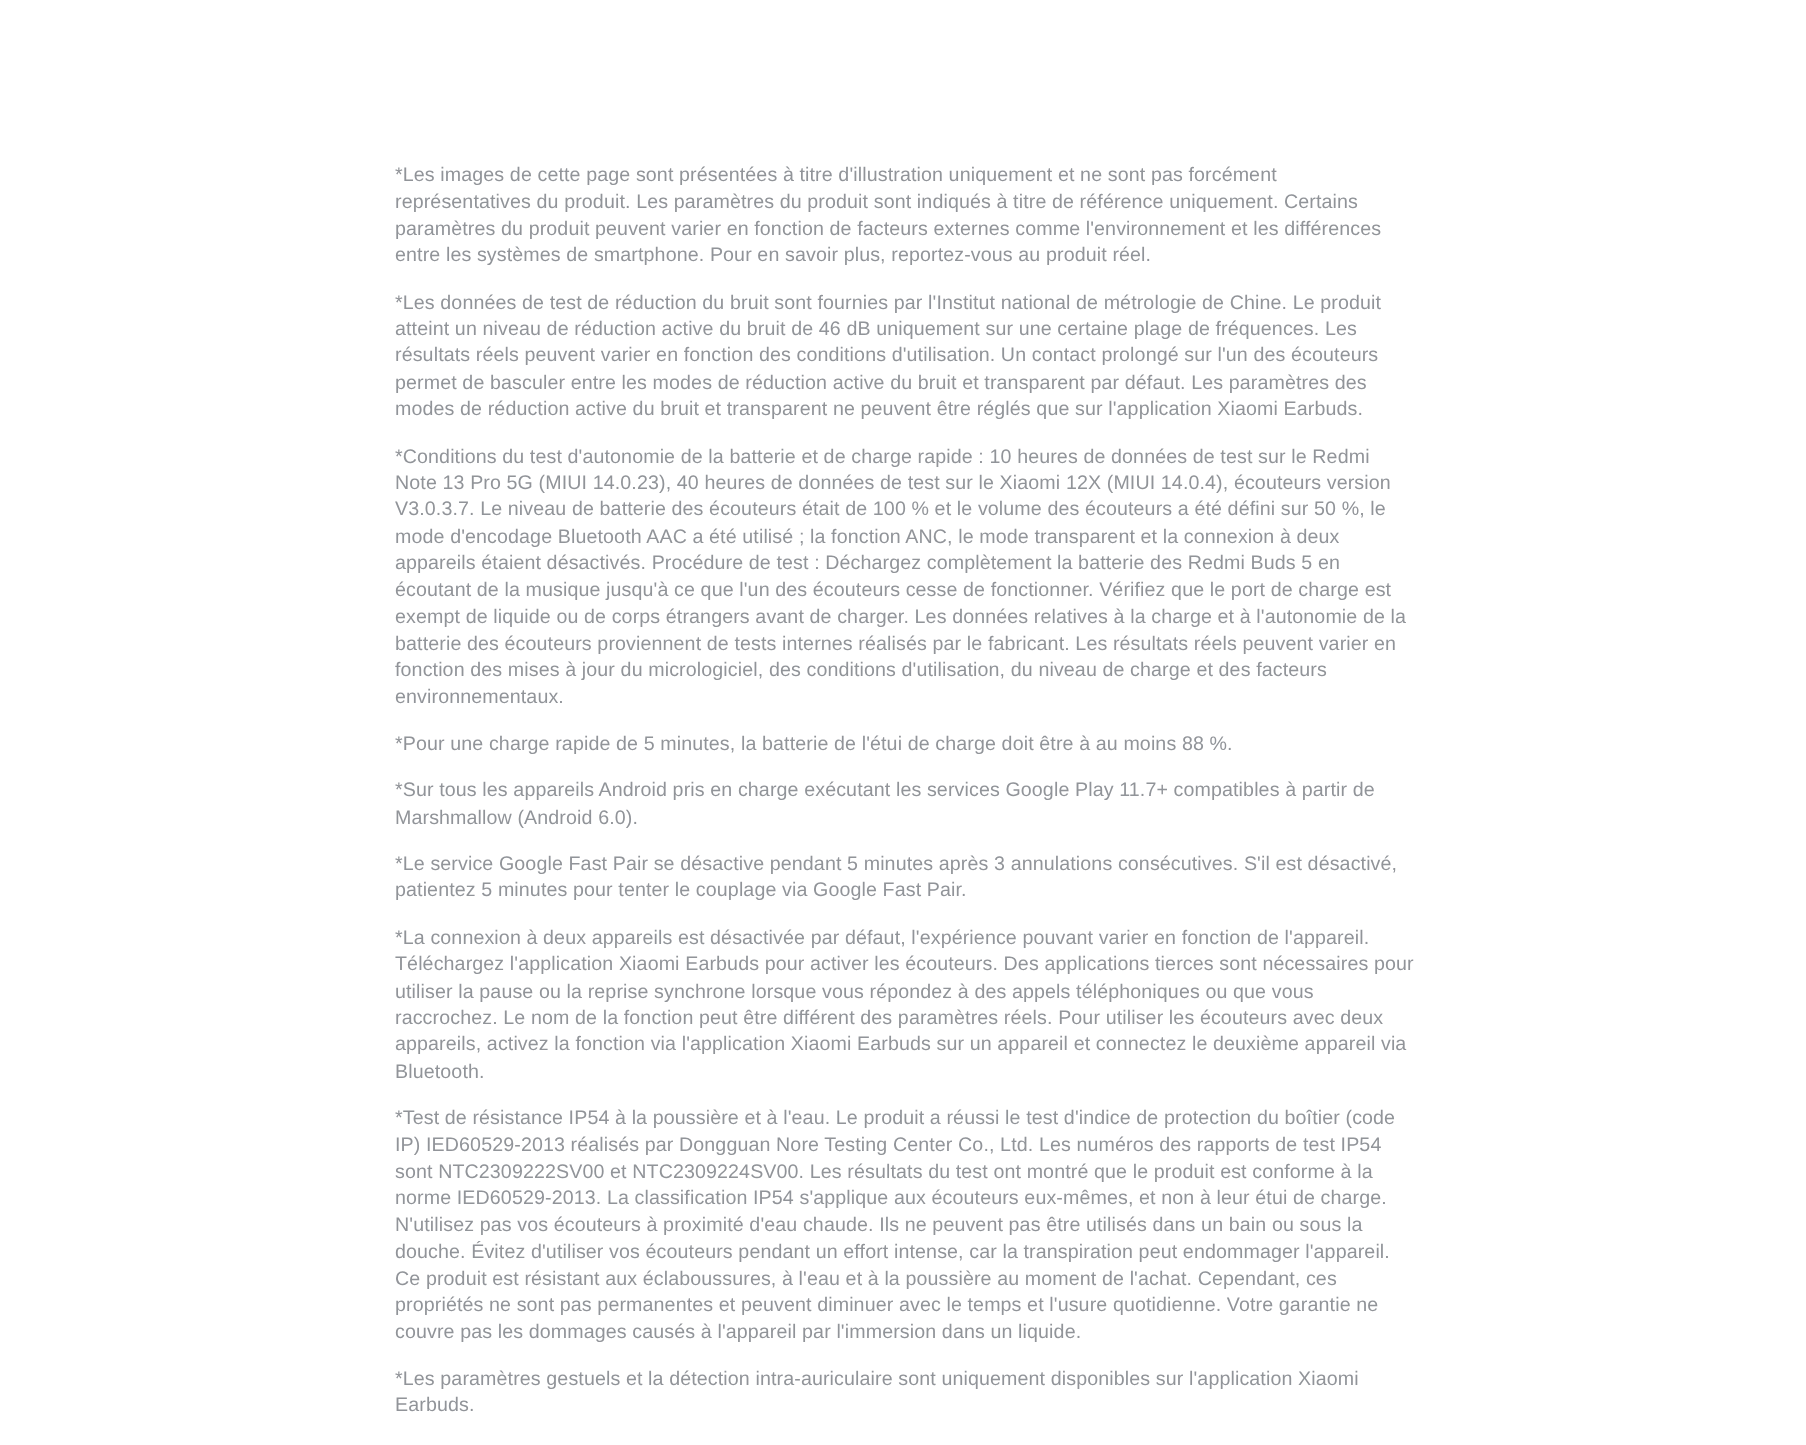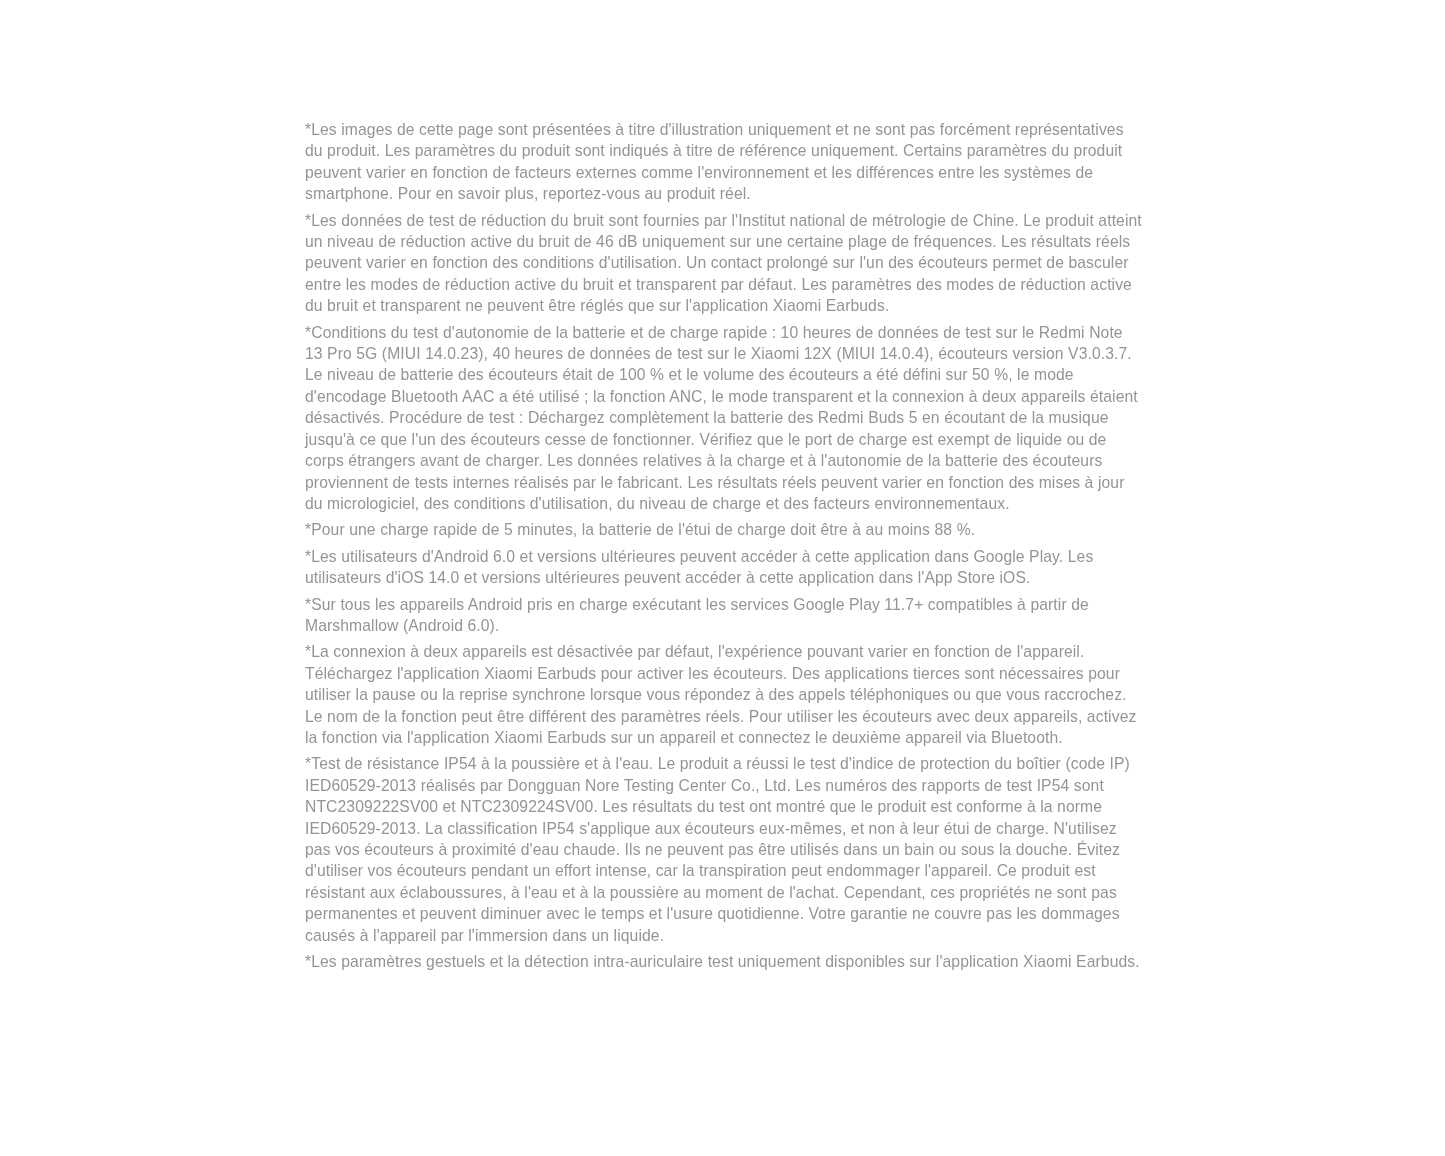--- a/index.html
+++ b/index.html
@@ -16,30 +16,30 @@
     top: 114px;
     width: 848px;
     font-family: "Liberation Sans", "DejaVu Sans", sans-serif;
     font-size: 15.7px;
     line-height: 21.4px;
     color: #919499;
     text-align: left;
     letter-spacing: 0.1px;
   }
   .disclaimer-block p {
-    margin: 5px;
+    margin: 16px;
     padding: 0;
   }
 </style>
 </head>
 <body>
 
 <div class="disclaimer-block">
   <p>*Les images de cette page sont présentées à titre d'illustration uniquement et ne sont pas forcément représentatives du produit. Les paramètres du produit sont indiqués à titre de référence uniquement. Certains paramètres du produit peuvent varier en fonction de facteurs externes comme l'environnement et les différences entre les systèmes de smartphone. Pour en savoir plus, reportez-vous au produit réel.</p>
   <p>*Les données de test de réduction du bruit sont fournies par l'Institut national de métrologie de Chine. Le produit atteint un niveau de réduction active du bruit de 46 dB uniquement sur une certaine plage de fréquences. Les résultats réels peuvent varier en fonction des conditions d'utilisation. Un contact prolongé sur l'un des écouteurs permet de basculer entre les modes de réduction active du bruit et transparent par défaut. Les paramètres des modes de réduction active du bruit et transparent ne peuvent être réglés que sur l'application Xiaomi Earbuds.</p>
   <p>*Conditions du test d'autonomie de la batterie et de charge rapide : 10 heures de données de test sur le Redmi Note 13 Pro 5G (MIUI 14.0.23), 40 heures de données de test sur le Xiaomi 12X (MIUI 14.0.4), écouteurs version V3.0.3.7. Le niveau de batterie des écouteurs était de 100 % et le volume des écouteurs a été défini sur 50 %, le mode d'encodage Bluetooth AAC a été utilisé ; la fonction ANC, le mode transparent et la connexion à deux appareils étaient désactivés. Procédure de test : Déchargez complètement la batterie des Redmi Buds 5 en écoutant de la musique jusqu'à ce que l'un des écouteurs cesse de fonctionner. Vérifiez que le port de charge est exempt de liquide ou de corps étrangers avant de charger. Les données relatives à la charge et à l'autonomie de la batterie des écouteurs proviennent de tests internes réalisés par le fabricant. Les résultats réels peuvent varier en fonction des mises à jour du micrologiciel, des conditions d'utilisation, du niveau de charge et des facteurs environnementaux.</p>
   <p>*Pour une charge rapide de 5 minutes, la batterie de l'étui de charge doit être à au moins 88 %.</p>
-  <p>*Les utilisateurs d'Android 6.0 et versions ultérieures peuvent accéder à cette application dans Google Play. Les utilisateurs d'iOS 14.0 et versions ultérieures peuvent accéder à cette application dans l'App Store iOS.</p>
   <p>*Sur tous les appareils Android pris en charge exécutant les services Google Play 11.7+ compatibles à partir de Marshmallow (Android 6.0).</p>
+  <p>*Le service Google Fast Pair se désactive pendant 5 minutes après 3 annulations consécutives. S'il est désactivé, patientez 5 minutes pour tenter le couplage via Google Fast Pair.</p>
   <p>*La connexion à deux appareils est désactivée par défaut, l'expérience pouvant varier en fonction de l'appareil. Téléchargez l'application Xiaomi Earbuds pour activer les écouteurs. Des applications tierces sont nécessaires pour utiliser la pause ou la reprise synchrone lorsque vous répondez à des appels téléphoniques ou que vous raccrochez. Le nom de la fonction peut être différent des paramètres réels. Pour utiliser les écouteurs avec deux appareils, activez la fonction via l'application Xiaomi Earbuds sur un appareil et connectez le deuxième appareil via Bluetooth.</p>
   <p>*Test de résistance IP54 à la poussière et à l'eau. Le produit a réussi le test d'indice de protection du boîtier (code IP) IED60529-2013 réalisés par Dongguan Nore Testing Center Co., Ltd. Les numéros des rapports de test IP54 sont NTC2309222SV00 et NTC2309224SV00. Les résultats du test ont montré que le produit est conforme à la norme IED60529-2013. La classification IP54 s'applique aux écouteurs eux-mêmes, et non à leur étui de charge. N'utilisez pas vos écouteurs à proximité d'eau chaude. Ils ne peuvent pas être utilisés dans un bain ou sous la douche. Évitez d'utiliser vos écouteurs pendant un effort intense, car la transpiration peut endommager l'appareil. Ce produit est résistant aux éclaboussures, à l'eau et à la poussière au moment de l'achat. Cependant, ces propriétés ne sont pas permanentes et peuvent diminuer avec le temps et l'usure quotidienne. Votre garantie ne couvre pas les dommages causés à l'appareil par l'immersion dans un liquide.</p>
-  <p>*Les paramètres gestuels et la détection intra-auriculaire test uniquement disponibles sur l'application Xiaomi Earbuds.</p>
+  <p>*Les paramètres gestuels et la détection intra-auriculaire sont uniquement disponibles sur l'application Xiaomi Earbuds.</p>
 </div>
 
 </body></html>

